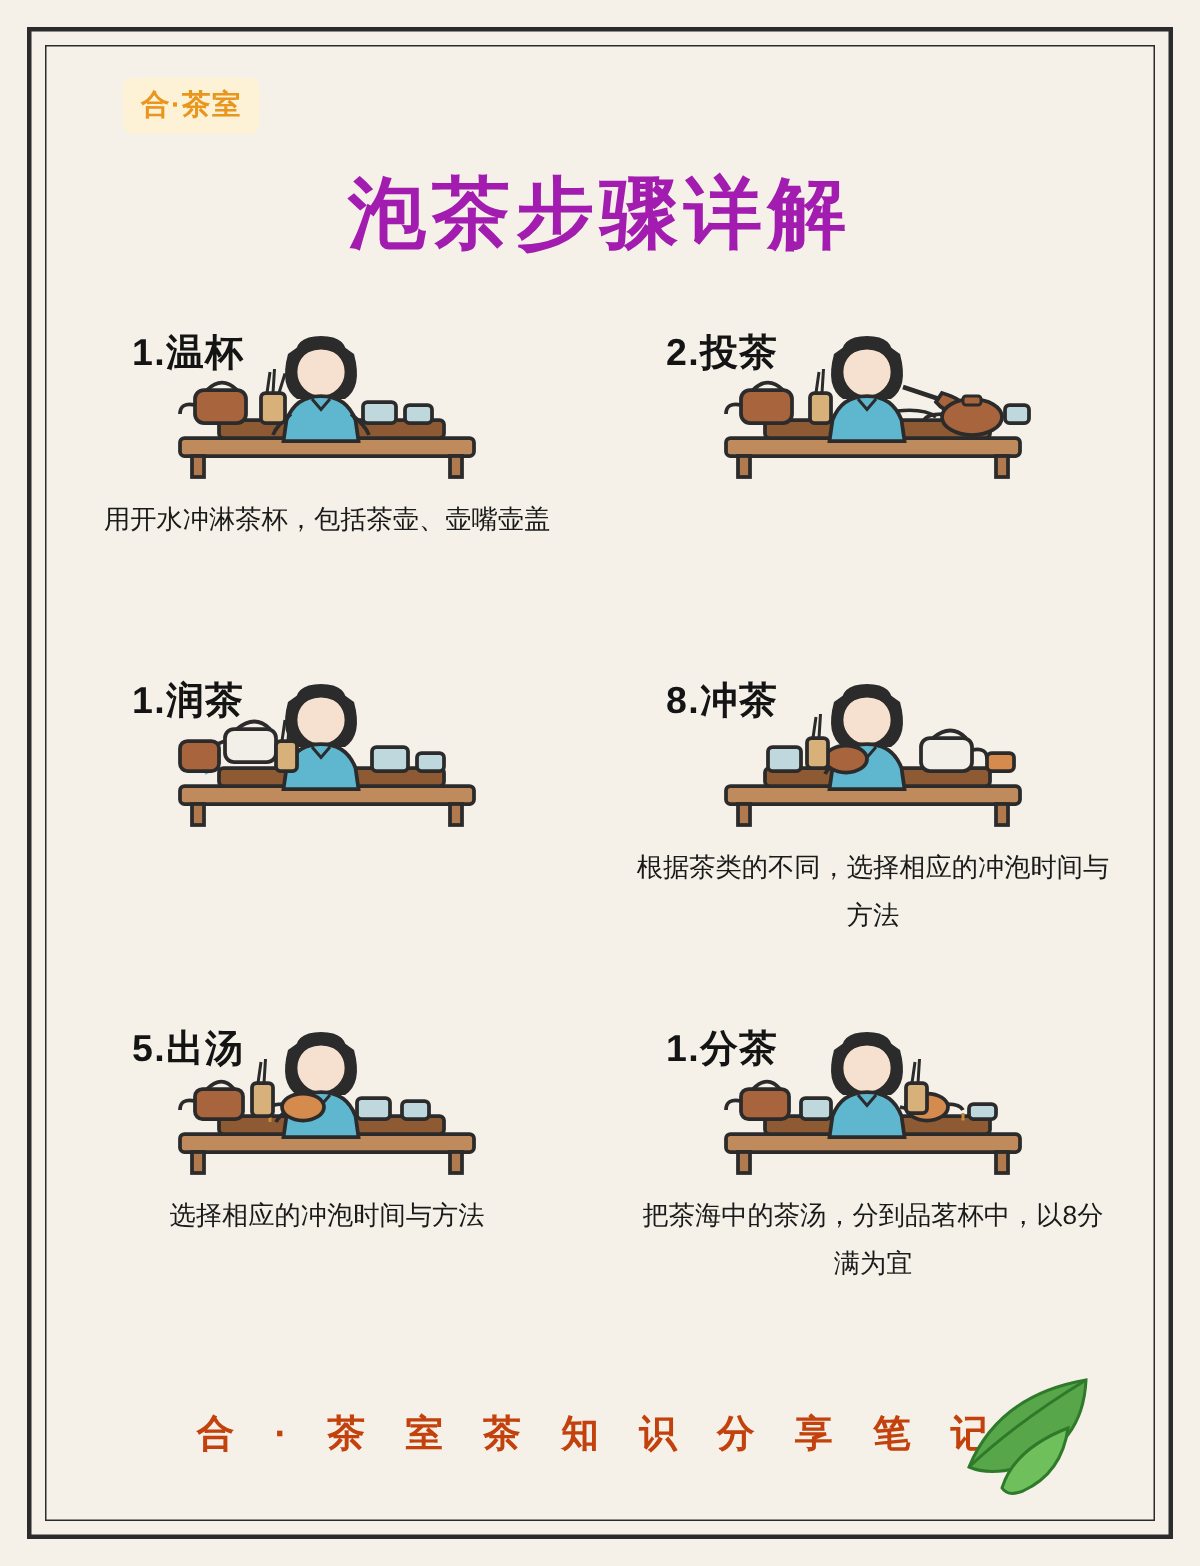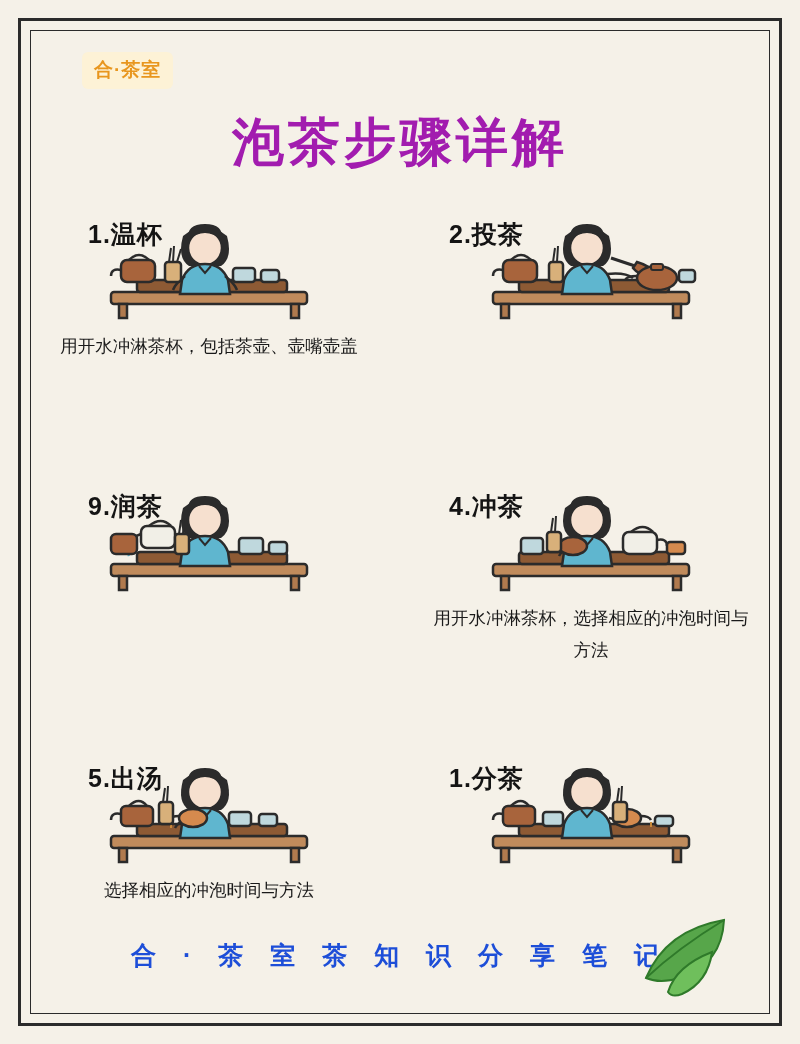--- a/index.html
+++ b/index.html
@@ -78,21 +78,20 @@
   
   .grid {
     position: absolute;
     left: 8px;
     right: 8px;
     top: 170px;
     display: grid;
     grid-template-columns: 1fr 1fr;
     grid-template-rows: repeat(3, 232px);
     column-gap: 4px;
-    gap: 40px;
   }
   .step {
     position: relative;
     display: flex;
     flex-direction: column;
     align-items: center;
   }
   .step-head {
     position: relative;
     width: 100%;
@@ -101,21 +100,21 @@
   .step-label {
     position: absolute;
     top: 18px;
     font-size: 25px;
     font-weight: bold;
     color: #141414;
     letter-spacing: 1px;
     white-space: nowrap;
   }
   .col-left .step-label { left: 50px; }
-  .col-right .step-label { left: 29px; }
+  .col-right .step-label { left: 42px; }
   .illus {
     position: absolute;
     top: 0;
     left: 50%;
     transform: translateX(-50%);
     width: 260px;
     height: 126px;
   }
   .caption {
     margin-top: 14px;
@@ -128,21 +127,21 @@
   }
   
   .footer {
     position: absolute;
     left: 0;
     right: 0;
     bottom: 42px;
     text-align: center;
     font-size: 25px;
     font-weight: bold;
-    color: #1d4ed8;
+    color: #c2410c;
     letter-spacing: 10px;
   }
   .leaf {
     position: absolute;
     right: 22px;
     bottom: 16px;
     width: 120px;
     height: 90px;
   }
 </style>
@@ -226,21 +225,21 @@
               <rect x="190" y="64" width="12" height="6" rx="2" fill="#a8643c" stroke="#2b2b2b" stroke-width="2"></rect>
 
               <rect x="218" y="70" width="16" height="12" rx="3" fill="#bfd8dd" stroke="#2b2b2b" stroke-width="2.5"></rect>
             </svg>
           </div>
         </div>
       </div>
 
       <div class="step col-left">
         <div class="step-head">
-          <div class="step-label">9.润茶</div>
+          <div class="step-label">1.润茶</div>
           <div class="illus">
             <svg viewBox="0 0 260 126" width="260" height="126">
               <rect x="32" y="92" width="196" height="12" rx="3" fill="#c08b5c" stroke="#2b2b2b" stroke-width="2.5"></rect>
               <rect x="40" y="104" width="8" height="14" fill="#b07a4e" stroke="#2b2b2b" stroke-width="2.5"></rect>
               <rect x="212" y="104" width="8" height="14" fill="#b07a4e" stroke="#2b2b2b" stroke-width="2.5"></rect>
               <rect x="58" y="80" width="150" height="12" rx="3" fill="#8d5a34" stroke="#2b2b2b" stroke-width="2.5"></rect>
               <path d="M104 36 q22 -18 44 0 q6 22 -6 30 l-32 0 q-12 -8 -6 -30z" fill="#2b2b2b"></path>
               <circle cx="126" cy="48" r="17" fill="#f6e0cf" stroke="#2b2b2b" stroke-width="2.5"></circle>
               <path d="M109 40 q17 -14 34 0 q2 -16 -17 -16 q-19 0 -17 16z" fill="#2b2b2b"></path>
               <path d="M103 80 q6 -16 23 -16 q17 0 23 16 l2 14 l-50 0z" fill="#5fb6cf" stroke="#2b2b2b" stroke-width="2.5"></path>
@@ -259,21 +258,21 @@
 
               <rect x="160" y="66" width="24" height="16" rx="3" fill="#bfd8dd" stroke="#2b2b2b" stroke-width="2.5"></rect>
               <rect x="190" y="70" width="18" height="12" rx="3" fill="#bfd8dd" stroke="#2b2b2b" stroke-width="2.5"></rect>
             </svg>
           </div>
         </div>
       </div>
 
       <div class="step col-right">
         <div class="step-head">
-          <div class="step-label">4.冲茶</div>
+          <div class="step-label">8.冲茶</div>
           <div class="illus">
             <svg viewBox="0 0 260 126" width="260" height="126">
               <rect x="32" y="92" width="196" height="12" rx="3" fill="#c08b5c" stroke="#2b2b2b" stroke-width="2.5"></rect>
               <rect x="40" y="104" width="8" height="14" fill="#b07a4e" stroke="#2b2b2b" stroke-width="2.5"></rect>
               <rect x="212" y="104" width="8" height="14" fill="#b07a4e" stroke="#2b2b2b" stroke-width="2.5"></rect>
               <rect x="58" y="80" width="150" height="12" rx="3" fill="#8d5a34" stroke="#2b2b2b" stroke-width="2.5"></rect>
               <path d="M104 36 q22 -18 44 0 q6 22 -6 30 l-32 0 q-12 -8 -6 -30z" fill="#2b2b2b"></path>
               <circle cx="126" cy="48" r="17" fill="#f6e0cf" stroke="#2b2b2b" stroke-width="2.5"></circle>
               <path d="M109 40 q17 -14 34 0 q2 -16 -17 -16 q-19 0 -17 16z" fill="#2b2b2b"></path>
               <path d="M103 80 q6 -16 23 -16 q17 0 23 16 l2 14 l-50 0z" fill="#5fb6cf" stroke="#2b2b2b" stroke-width="2.5"></path>
@@ -287,21 +286,21 @@
               <path d="M90 60 l2 -14 M94 60 l1 -16" stroke="#2b2b2b" stroke-width="2"></path>
 
               <rect x="162" y="60" width="34" height="22" rx="6" fill="#f1efe7" stroke="#2b2b2b" stroke-width="2.5"></rect>
               <path d="M196 68 q10 -2 10 6" fill="none" stroke="#2b2b2b" stroke-width="2.5"></path>
               <path d="M170 60 q12 -10 22 0" fill="none" stroke="#2b2b2b" stroke-width="2.5"></path>
               <rect x="206" y="70" width="18" height="12" rx="3" fill="#d58a4e" stroke="#2b2b2b" stroke-width="2.5"></rect>
               <rect x="60" y="66" width="22" height="16" rx="3" fill="#bfd8dd" stroke="#2b2b2b" stroke-width="2.5"></rect>
             </svg>
           </div>
         </div>
-        <div class="caption">用开水冲淋茶杯，选择相应的冲泡时间与方法</div>
+        <div class="caption">根据茶类的不同，选择相应的冲泡时间与方法</div>
       </div>
 
       <div class="step col-left">
         <div class="step-head">
           <div class="step-label">5.出汤</div>
           <div class="illus">
             <svg viewBox="0 0 260 126" width="260" height="126">
               <rect x="32" y="92" width="196" height="12" rx="3" fill="#c08b5c" stroke="#2b2b2b" stroke-width="2.5"></rect>
               <rect x="40" y="104" width="8" height="14" fill="#b07a4e" stroke="#2b2b2b" stroke-width="2.5"></rect>
               <rect x="212" y="104" width="8" height="14" fill="#b07a4e" stroke="#2b2b2b" stroke-width="2.5"></rect>
@@ -356,20 +355,21 @@
               <rect x="152" y="58" width="14" height="20" rx="3" fill="#d8b07a" stroke="#2b2b2b" stroke-width="2.5"></rect>
               <path d="M156 58 l2 -14 M160 58 l1 -16" stroke="#2b2b2b" stroke-width="2"></path>
 
               <rect x="42" y="62" width="32" height="20" rx="5" fill="#a8643c" stroke="#2b2b2b" stroke-width="2.5"></rect>
               <path d="M42 70 q-10 -2 -10 6" fill="none" stroke="#2b2b2b" stroke-width="2.5"></path>
               <path d="M50 62 q10 -10 18 0" fill="none" stroke="#2b2b2b" stroke-width="2.5"></path>
               <rect x="82" y="68" width="20" height="14" rx="3" fill="#bfd8dd" stroke="#2b2b2b" stroke-width="2.5"></rect>
             </svg>
           </div>
         </div>
+        <div class="caption">把茶海中的茶汤，分到品茗杯中，以8分满为宜</div>
       </div>
 
     </div>
 
     <div class="footer">合 · 茶 室 茶 知 识 分 享 笔 记</div>
 
     <div class="leaf">
       <svg viewBox="0 0 120 90" width="120" height="90">
         <path d="M18 70 q20 -48 78 -58 q-2 44 -44 58 q-20 6 -34 0z" fill="#57a64a" stroke="#2f7a2a" stroke-width="2"></path>
         <path d="M18 70 q32 -30 78 -58" fill="none" stroke="#2f7a2a" stroke-width="2"></path>

